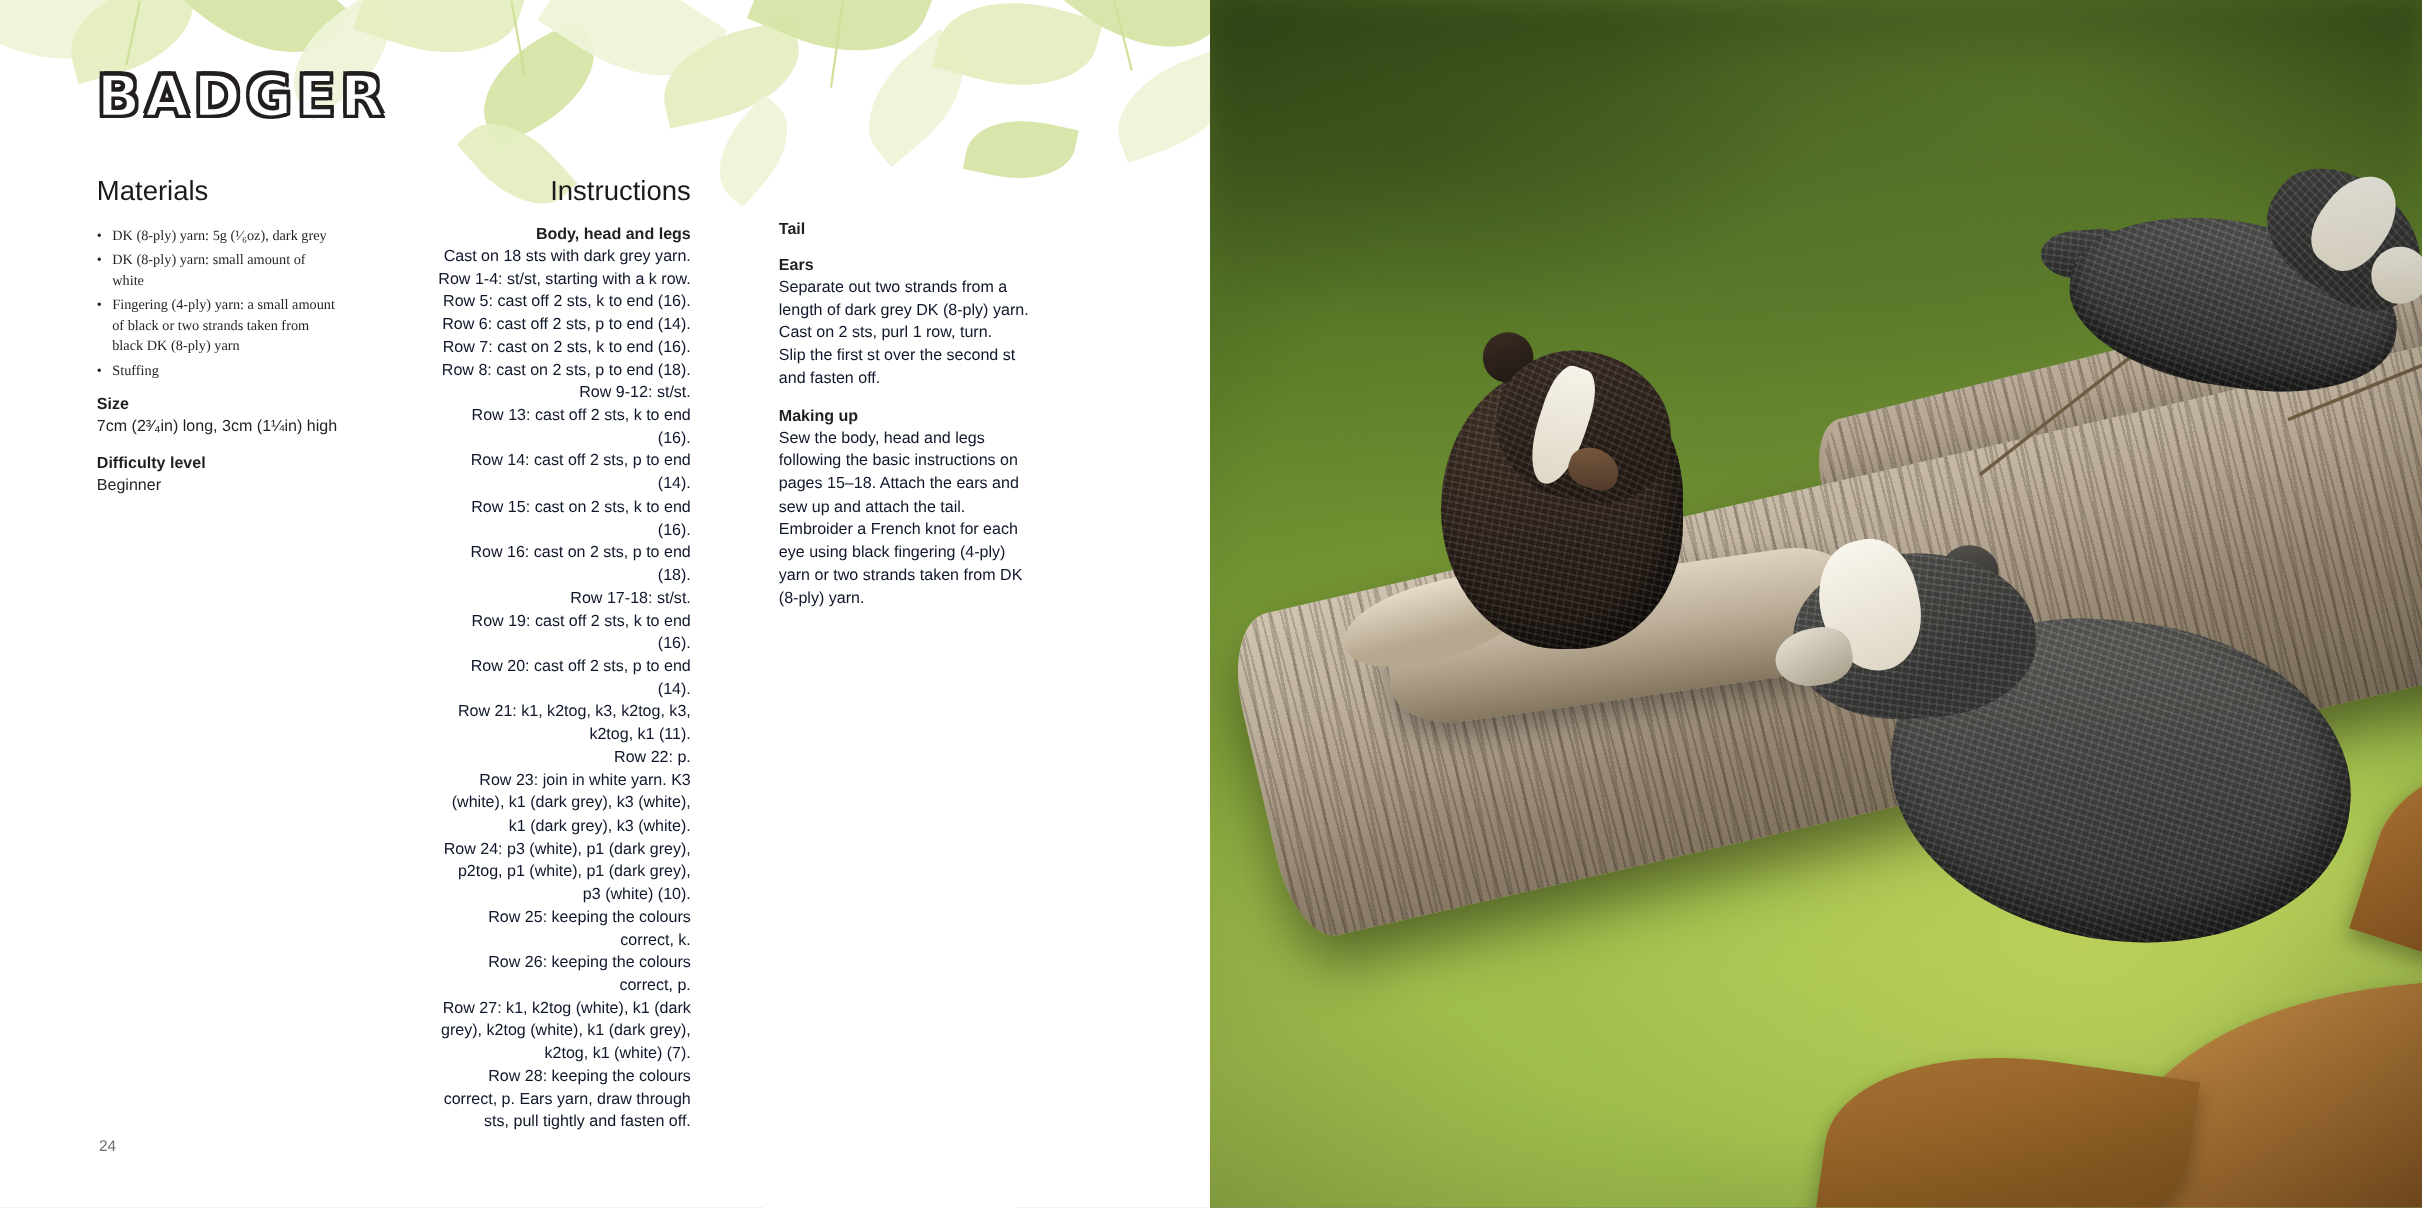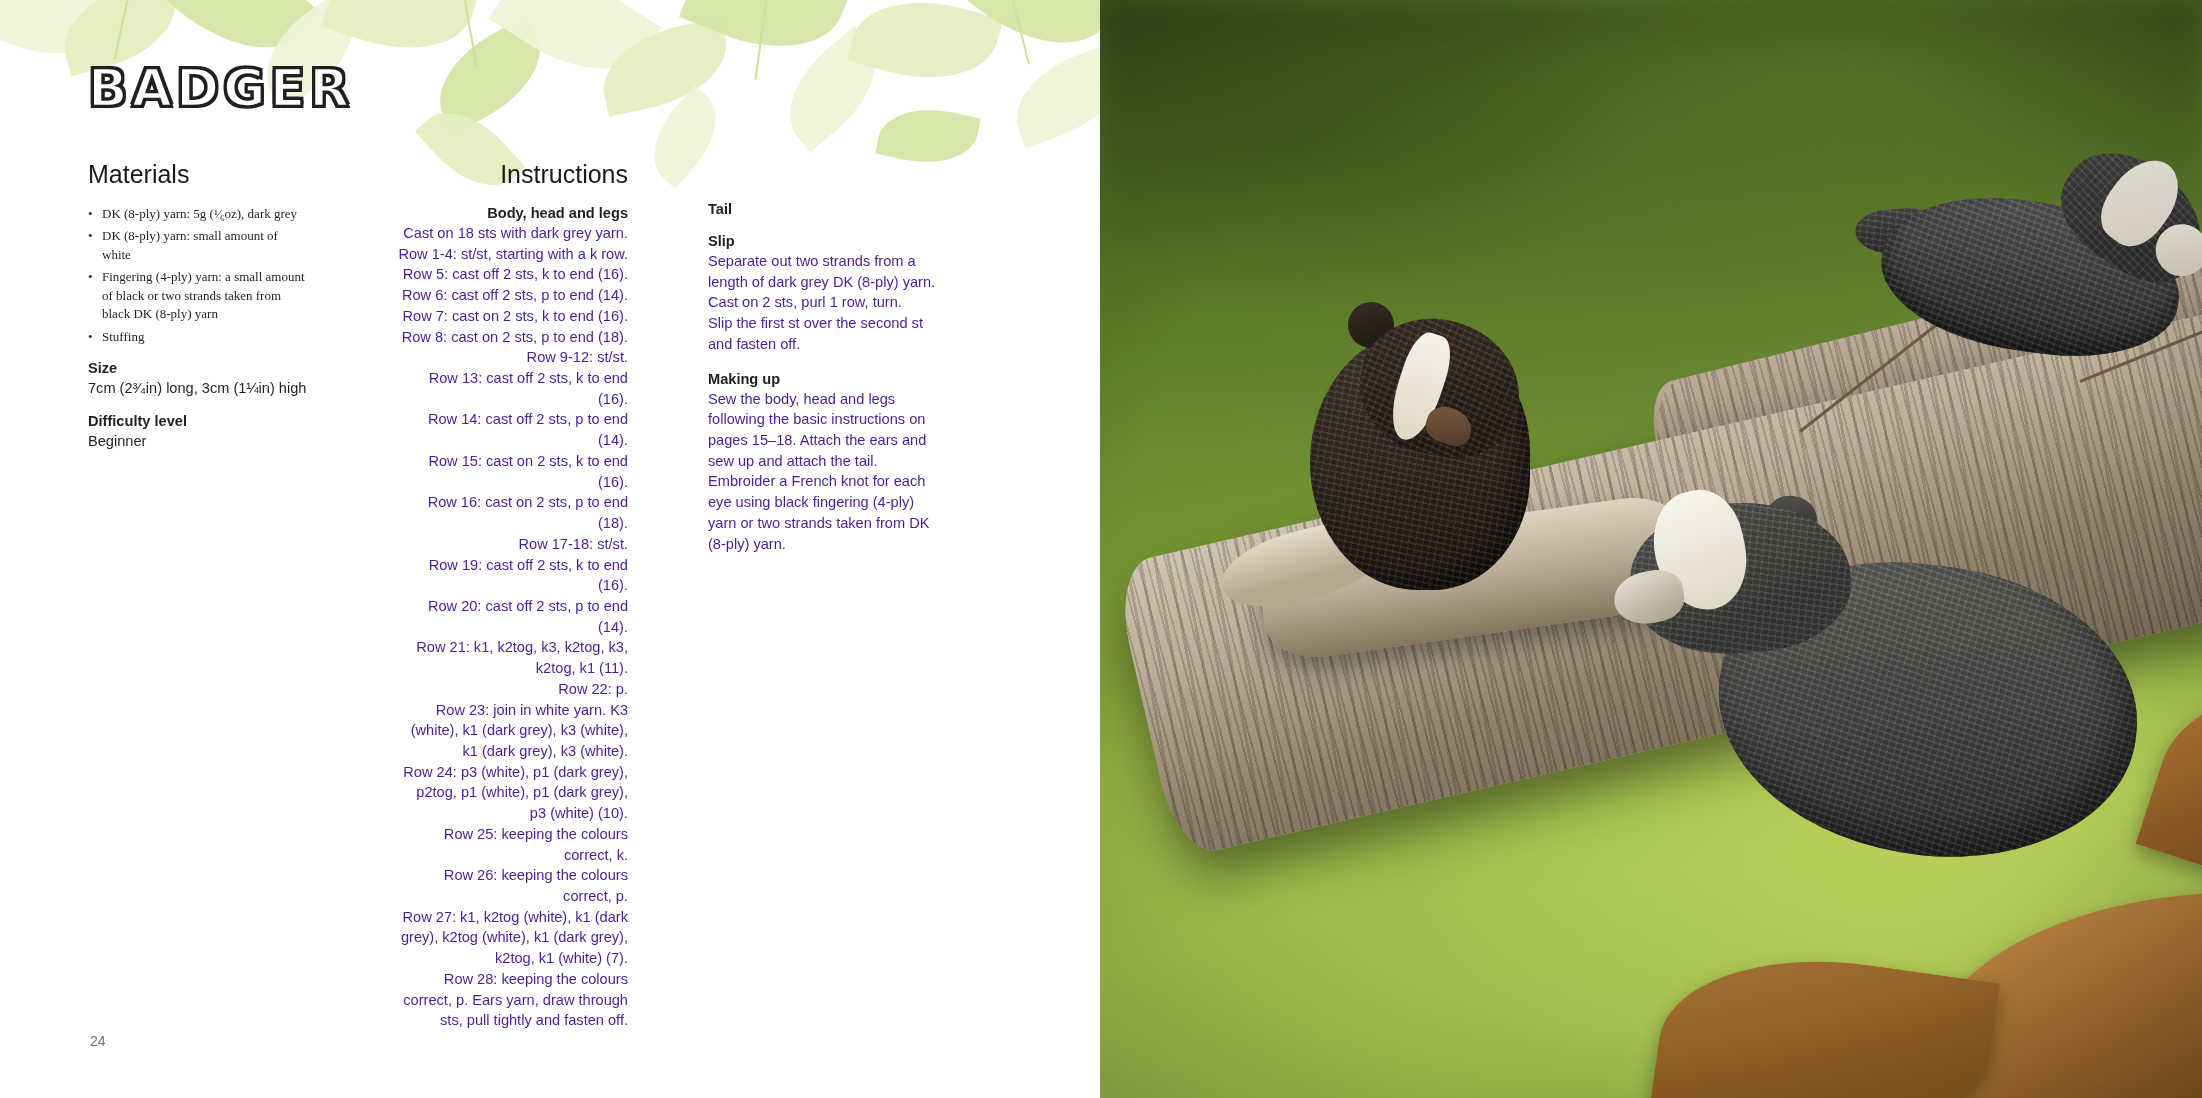--- a/index.html
+++ b/index.html
@@ -75,21 +75,21 @@
   h2.section-head {
     margin: 0 0 16px 0;
     font-size: 25px;
     font-weight: 400;
     color: #1a1a1a;
     font-family: "Liberation Sans", sans-serif;
   }
   .body-txt {
     font-size: 14.6px;
     line-height: 1.42;
-    color: #4c1d95;
+    color: #0f172a;
   }
   .bullets { margin: 0; padding: 0; list-style: none; }
   .bullets li {
     position: relative;
     padding-left: 14px;
     margin-bottom: 4px;
     font-size: 13px;
     line-height: 1.42;
     color: #231f20;
     font-family: Liberation Serif, serif;
@@ -418,21 +418,21 @@
           <div>Row 26: keeping the colours correct, p.</div>
           <div>Row 27: k1, k2tog (white), k1 (dark grey), k2tog (white), k1 (dark grey), k2tog, k1 (white) (7).</div>
           <div>Row 28: keeping the colours correct, p. Ears yarn, draw through sts, pull tightly and fasten off.</div>
         </div>
       </div>
 
       <div class="col-instr-2">
         <div style="height:41px"></div>
         <div class="instr-block-head">Tail</div>
 
-        <div class="instr-block-head spaced">Slip</div>
+        <div class="instr-block-head spaced">Ears</div>
         <div class="body-txt">
           <div>Separate out two strands from a length of dark grey DK (8-ply) yarn.</div>
           <div>Cast on 2 sts, purl 1 row, turn.</div>
           <div>Slip the first st over the second st and fasten off.</div>
         </div>
 
         <div class="instr-block-head spaced">Making up</div>
         <div class="body-txt">
           <div>Sew the body, head and legs following the basic instructions on pages 15–18. Attach the ears and sew up and attach the tail. Embroider a French knot for each eye using black fingering (4-ply) yarn or two strands taken from DK (8-ply) yarn.</div>
         </div>

